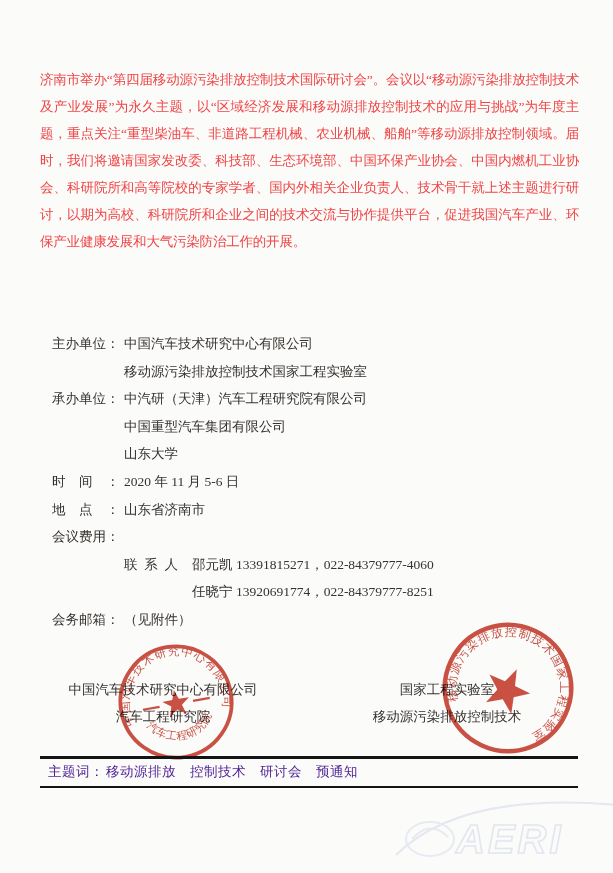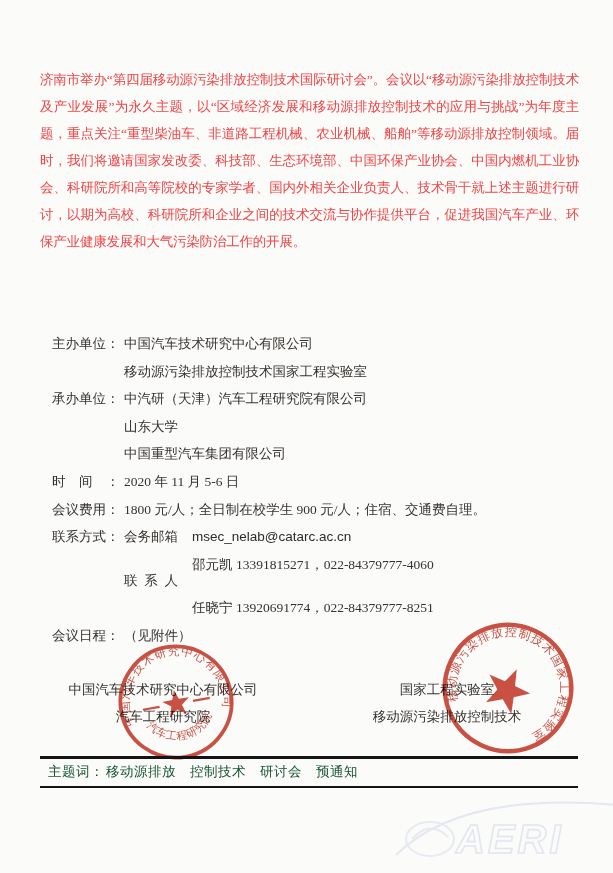--- a/index.html
+++ b/index.html
@@ -21,36 +21,36 @@
   
   .info-list{
     position:absolute;left:52px;top:330px;width:545px;
     font-size:13.5px;line-height:27.6px;color:#36322e;white-space:nowrap;
   }
   .row{display:flex;}
   .lbl{display:inline-block;width:72px;flex:0 0 72px;}
   .sublbl{display:inline-block;width:54px;flex:0 0 54px;}
   .gap14{display:inline-block;width:14px;flex:0 0 14px;}
   .email{font-family:"Liberation Sans","DejaVu Sans",sans-serif;font-size:13.5px;color:#2b2b2b;}
-  .justify4{text-align:justify;text-align-last:justify;margin-top:16px;}
+  .justify4{text-align:justify;text-align-last:justify;}
   
   .sign{position:absolute;width:220px;text-align:center;font-size:13.5px;line-height:27px;color:#36322e;}
   .sign-left{left:53px;top:676px;}
   .sign-right{left:337px;top:676px;}
   
   .stamp{position:absolute;mix-blend-mode:multiply;opacity:0.88;}
   .stamp-left{left:110px;top:636px;width:132px;height:132px;}
   .stamp-right{left:434px;top:614px;width:148px;height:148px;}
   
   .rule{position:absolute;left:40px;width:538px;background:#141414;}
   .rule-1{top:756px;height:2.5px;}
   .rule-2{top:786px;height:2px;}
   .subject{
     position:absolute;left:48px;top:760px;width:520px;
-    font-size:13.5px;line-height:24px;color:#14532d;letter-spacing:0.5px;
+    font-size:13.5px;line-height:24px;color:#4c1d95;letter-spacing:0.5px;
   }
   .subject .terms{margin-left:2px;}
   
   .watermark{position:absolute;right:-12px;bottom:4px;width:235px;height:80px;pointer-events:none;}
 </style>
 </head>
 <body>
 
 <div class="page">
 
@@ -66,54 +66,51 @@
     <div class="row">
       <span class="lbl"></span>
       <span>移动源污染排放控制技术国家工程实验室</span>
     </div>
     <div class="row">
       <span class="lbl">承办单位：</span>
       <span>中汽研（天津）汽车工程研究院有限公司</span>
     </div>
     <div class="row">
       <span class="lbl"></span>
-      <span>山东大学</span>
+      <span>中国重型汽车集团有限公司</span>
     </div>
     <div class="row">
       <span class="lbl"></span>
-      <span>中国重型汽车集团有限公司</span>
+      <span>山东大学</span>
     </div>
     <div class="row">
       <span class="lbl">时　间　：</span>
       <span>2020 年 11 月 5-6 日</span>
     </div>
     <div class="row">
-      <span class="lbl">会议费用：</span>
-      <span>1800 元/人；全日制在校学生 900 元/人；住宿、交通费自理。</span>
+      <span class="lbl">地　点　：</span>
+      <span>山东省济南市</span>
     </div>
     <div class="row">
-      <span class="lbl">联系方式：</span>
-      <span class="sublbl">会务邮箱</span>
-      <span class="gap14"></span>
-      <span class="email">msec_nelab@catarc.ac.cn</span>
+      <span class="lbl">会议费用：</span>
     </div>
     <div class="row">
       <span class="lbl"></span>
       <span class="sublbl justify4">联 系 人</span>
       <span class="gap14"></span>
       <span>邵元凯 13391815271，022-84379777-4060</span>
     </div>
     <div class="row">
       <span class="lbl"></span>
       <span class="sublbl"></span>
       <span class="gap14"></span>
       <span>任晓宁 13920691774，022-84379777-8251</span>
     </div>
     <div class="row">
-      <span class="lbl">会议日程：</span>
+      <span class="lbl">会务邮箱：</span>
       <span>（见附件）</span>
     </div>
   </div>
 
   <div class="sign sign-left">
     <div>中国汽车技术研究中心有限公司</div>
     <div>汽车工程研究院</div>
   </div>
   <div class="sign sign-right">
     <div>国家工程实验室</div>

